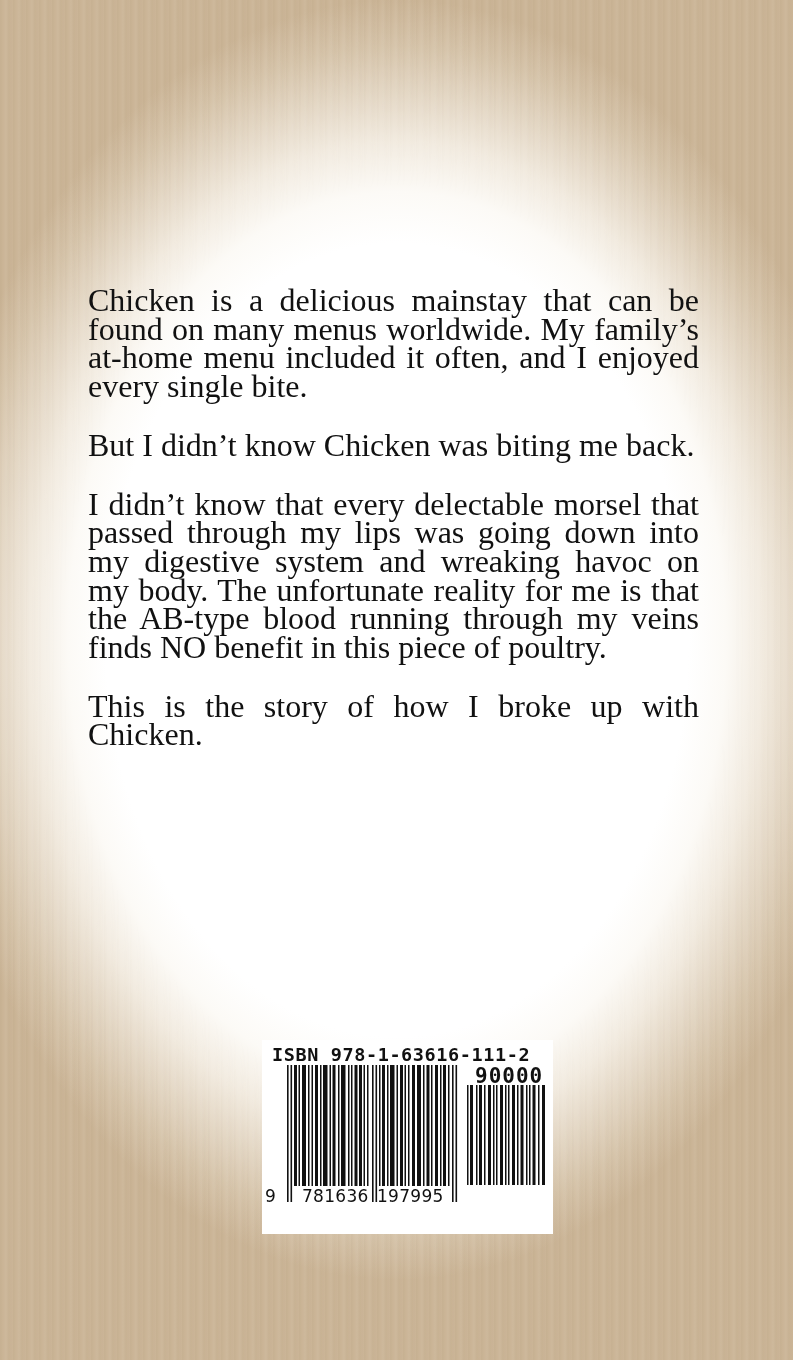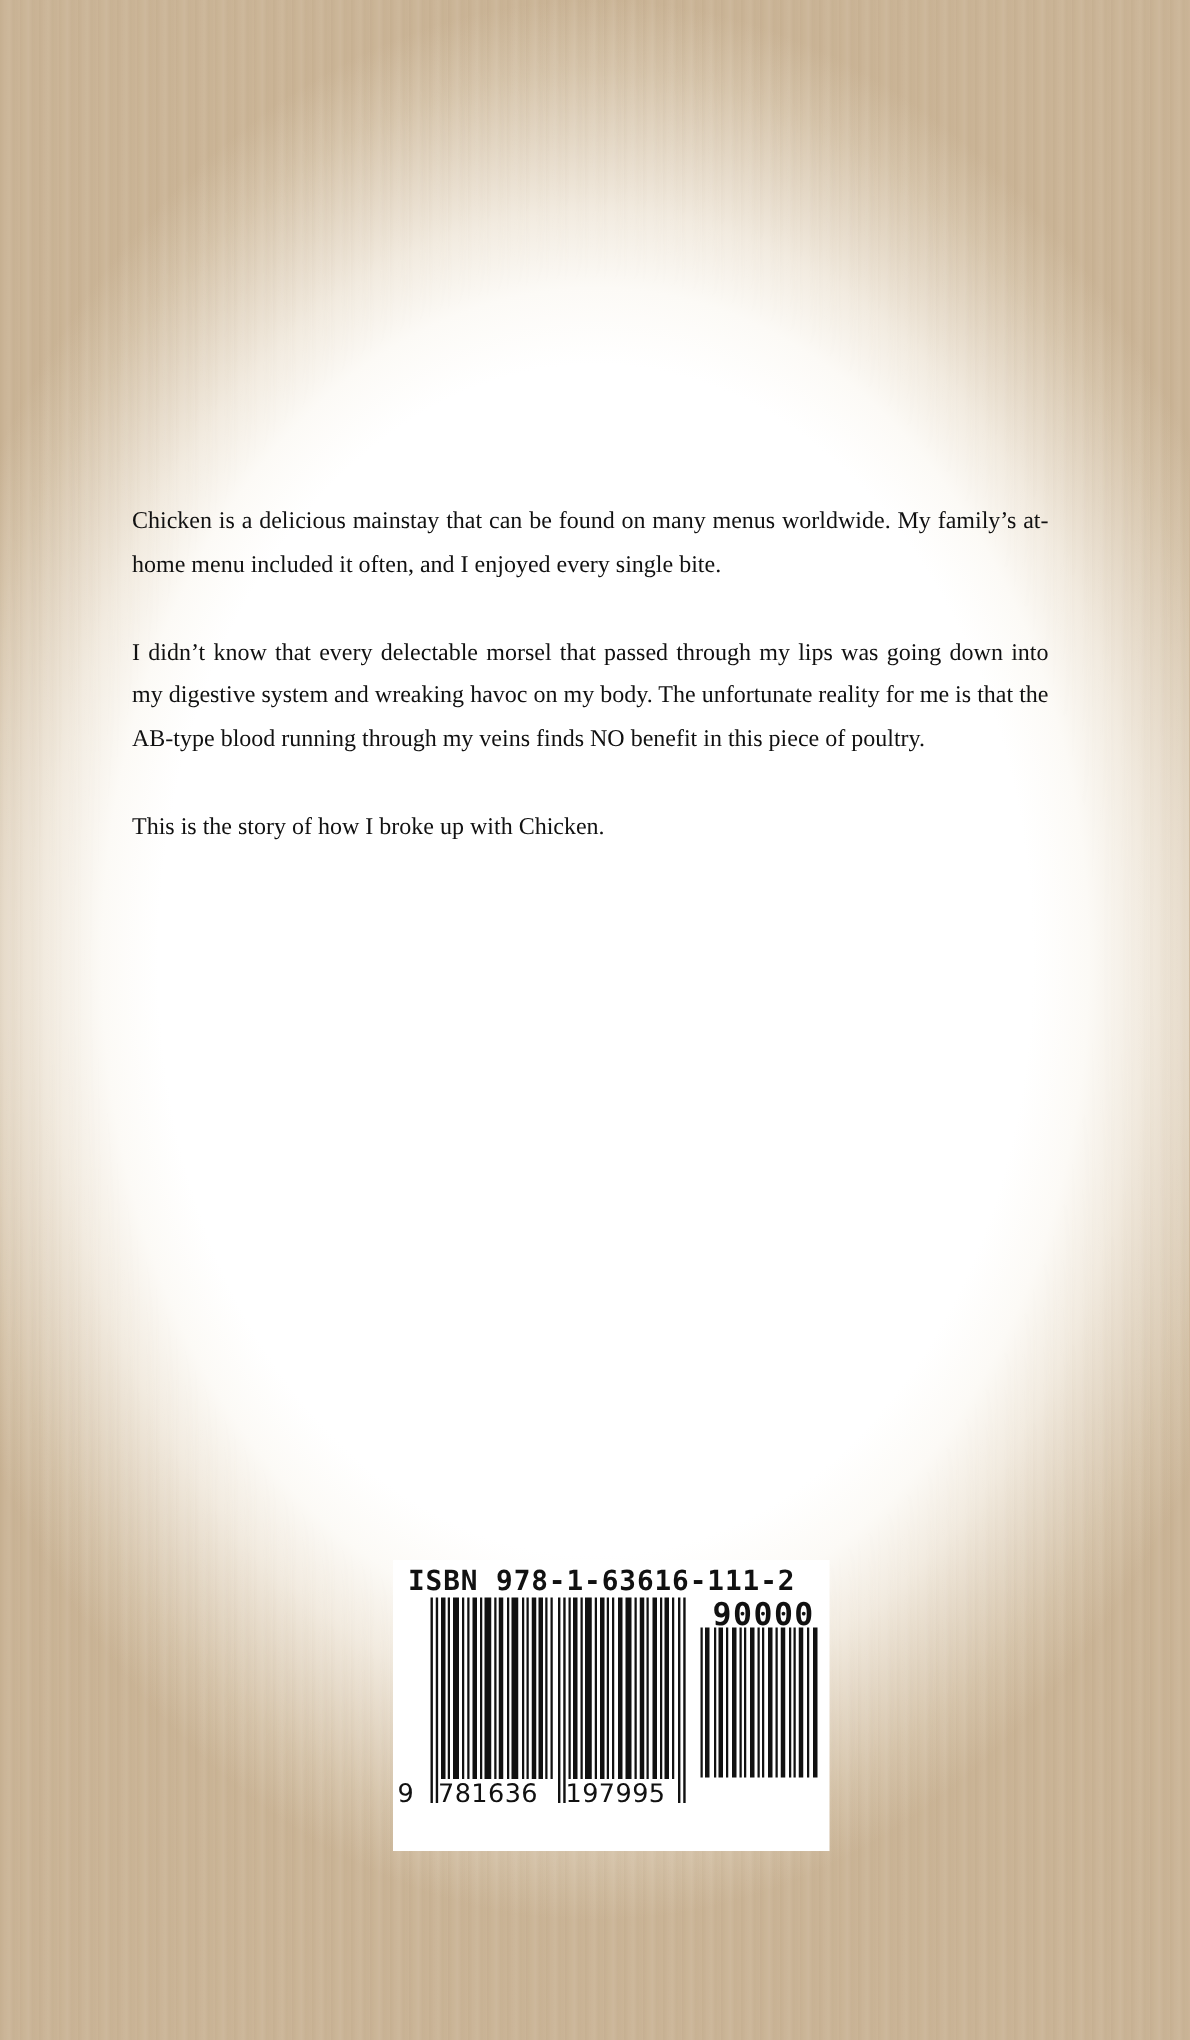--- a/index.html
+++ b/index.html
@@ -20,23 +20,22 @@
       background: repeating-linear-gradient(90deg,
         rgba(120,95,60,0.05) 0px, rgba(120,95,60,0.00) 3px,
         rgba(255,255,255,0.05) 6px, rgba(120,95,60,0.03) 9px,
         rgba(255,255,255,0.00) 13px);
       -webkit-mask-image: radial-gradient(ellipse 470px 640px at 397px 640px, transparent 70%, #000 95%);
       mask-image: radial-gradient(ellipse 470px 640px at 397px 640px, transparent 70%, #000 95%);
     }
     .blurb {
       position: absolute; left: 88px; top: 286px; width: 611px;
       font-family: "Liberation Serif", serif;
-      font-size: 16px; line-height: 28.6px; color: #111;
+      font-size: 32px; line-height: 28.6px; color: #111;
       text-align: justify;
-      margin-top: 48px;
     }
     .blurb p { margin: 0 0 30.4px 0; }
     .barcode-box {
       position: absolute; left: 262px; top: 1040px; width: 291px; height: 194px;
       background: #ffffff;
     }
     .isbn-line {
       position: absolute; left: 10px; top: 4px; width: 272px;
       font-family: "DejaVu Sans Mono", monospace; font-size: 18.5px;
       letter-spacing: 0.6px; color: #111; white-space: nowrap; font-weight: bold;
@@ -55,20 +54,21 @@
     .bottom-digits span { position: absolute; top: 0; }
   </style>
 </head>
 <body>
 
 <div class="cover">
   <div class="streaks"></div>
 
   <div class="blurb">
     <p>Chicken is a delicious mainstay that can be found on many menus worldwide. My family’s at-home menu included it often, and I enjoyed every single bite.</p>
+    <p>But I didn’t know Chicken was biting me back.</p>
     <p>I didn’t know that every delectable morsel that passed through my lips was going down into my digestive system and wreaking havoc on my body. The unfortunate reality for me is that the AB-type blood running through my veins finds NO benefit in this piece of poultry.</p>
     <p>This is the story of how I broke up with Chicken.</p>
   </div>
 
   <div class="barcode-box">
     <div class="isbn-line">ISBN 978-1-63616-111-2</div>
     <div class="addon-num">90000</div>
 
     <svg class="bars" width="291" height="169">
       <g fill="#111">
@@ -132,17 +132,17 @@
         <rect x="264" y="45" width="1.5" height="100"></rect>
         <rect x="267" y="45" width="1.5" height="100"></rect>
         <rect x="270.5" y="45" width="3" height="100"></rect>
         <rect x="276" y="45" width="1.5" height="100"></rect>
         <rect x="280" y="45" width="3" height="100"></rect>
       </g>
     </svg>
 
     <div class="bottom-digits">
       <span style="left:0px;">9</span>
-      <span style="left:27px;">781636</span>
+      <span style="left:27px;padding-left:10px;">781636</span>
       <span style="left:112px;">197995</span>
     </div>
   </div>
 </div>
 
 </body></html>

